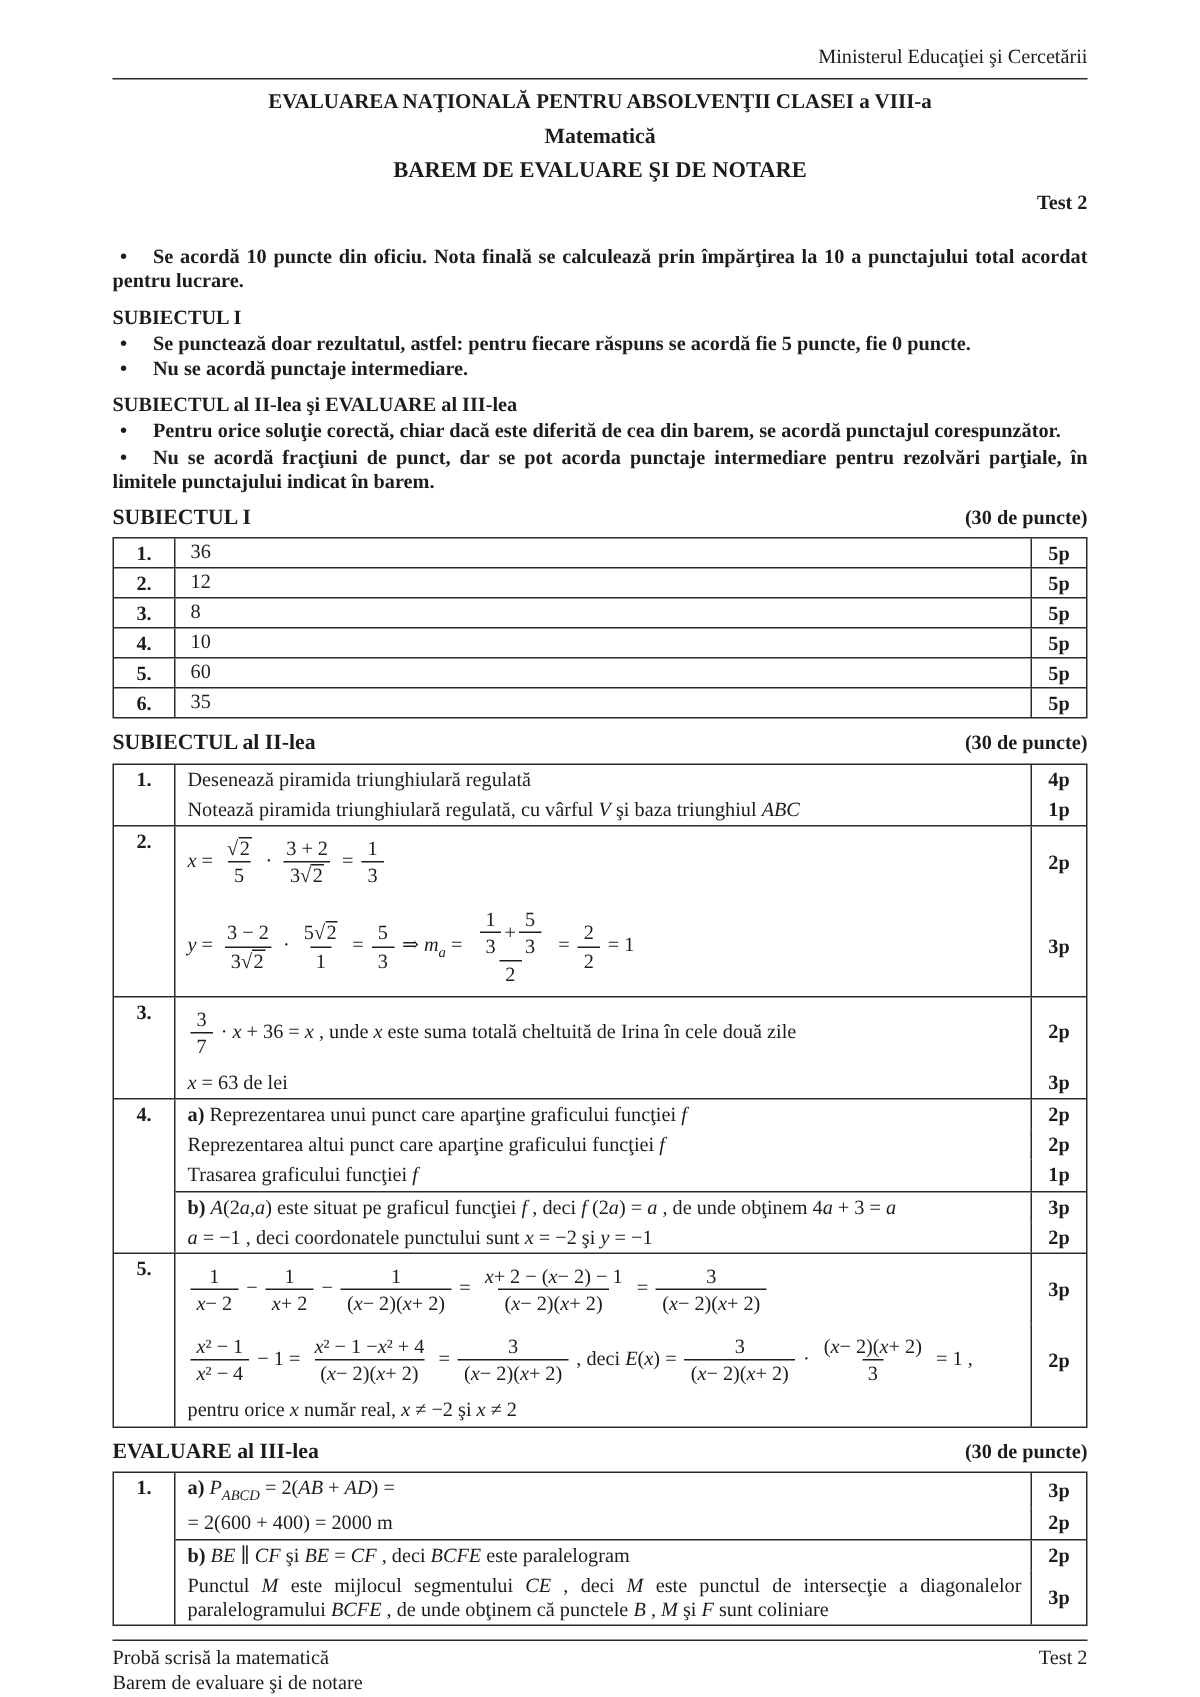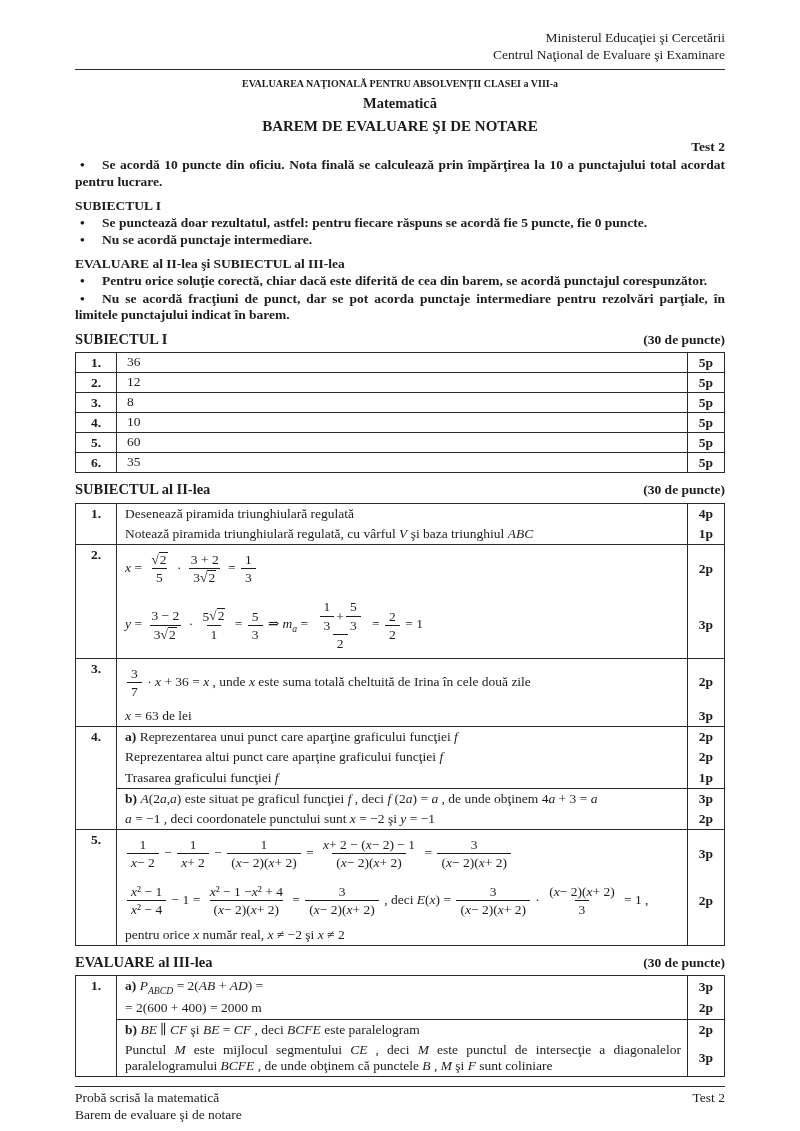--- a/index.html
+++ b/index.html
@@ -7,27 +7,27 @@
        font-family:"Liberation Serif","DejaVu Serif",serif;font-size:13.5px;line-height:1.2;}
   .page{padding:30px 75px 0 75px;}
 
   
   .hdr{text-align:right;}
   .hdr div{line-height:1.25;}
   .hdr-rule{border:0;border-top:1.5px solid #2a2a2a;margin:5px 0 0 0;}
 
   
   .title{ text-align:center;}
-  .t1{font-size:10px;font-weight:bold;margin-top:8px;}
+  .t1{font-size:14px;font-weight:bold;margin-top:8px;}
   .t2{font-size:14.5px;font-weight:bold;margin-top:5px;}
   .t3{font-size:15px;font-weight:bold;margin-top:5px;}
   .test-right{text-align:right;font-weight:bold;margin-top:4px;}
 
   
-  .rules{margin-top:2px;}
+  .rules{margin-top:20px;}
   .rule{font-weight:bold;text-align:justify;margin:1px 0;}
   .rule .bullet{display:inline-block;width:22px;padding-left:5px;}
   .rulehead{font-weight:bold;margin-top:8px;}
 
   
   .sechead{display:flex;justify-content:space-between;align-items:baseline;margin-top:8px;font-weight:bold;}
   .sechead .sh-l{font-size:14.5px;}
   .sechead .sh-r{font-size:13.5px;}
 
   
@@ -59,37 +59,36 @@
   .frow{display:flex;justify-content:space-between;align-items:flex-start;}
   .fl div{line-height:1.25;}
 </style>
 </head>
 <body>
 
 <div class="page">
 
   <div class="hdr">
     <div>Ministerul Educaţiei şi Cercetării</div>
-    <div>Centrul Naţional de Evaluare şi Examinare</div>
   </div>
   <hr class="hdr-rule">
 
   <div class="title">
     <div class="t1">EVALUAREA NAŢIONALĂ PENTRU ABSOLVENŢII CLASEI a VIII-a</div>
     <div class="t2">Matematică</div>
     <div class="t3">BAREM DE EVALUARE ŞI DE NOTARE</div>
   </div>
   <div class="test-right">Test 2</div>
 
   <div class="rules">
     <p class="rule"><span class="bullet">•</span><span>Se acordă 10 puncte din oficiu. Nota finală se calculează prin împărţirea la 10 a punctajului total acordat pentru lucrare.</span></p>
     <div class="rulehead">SUBIECTUL I</div>
     <p class="rule"><span class="bullet">•</span><span>Se punctează doar rezultatul, astfel: pentru fiecare răspuns se acordă fie 5 puncte, fie 0 puncte.</span></p>
     <p class="rule"><span class="bullet">•</span><span>Nu se acordă punctaje intermediare.</span></p>
-    <div class="rulehead">EVALUARE al II-lea şi SUBIECTUL al III-lea</div>
+    <div class="rulehead">SUBIECTUL al II-lea şi EVALUARE al III-lea</div>
     <p class="rule"><span class="bullet">•</span><span>Pentru orice soluţie corectă, chiar dacă este diferită de cea din barem, se acordă punctajul corespunzător.</span></p>
     <p class="rule"><span class="bullet">•</span><span>Nu se acordă fracţiuni de punct, dar se pot acorda punctaje intermediare pentru rezolvări parţiale, în limitele punctajului indicat în barem.</span></p>
   </div>
 
   <div class="sechead">
     <span class="sh-l">SUBIECTUL I</span>
     <span class="sh-r">(30 de puncte)</span>
   </div>
   <div class="btable">
       <div class="trow s1row">

